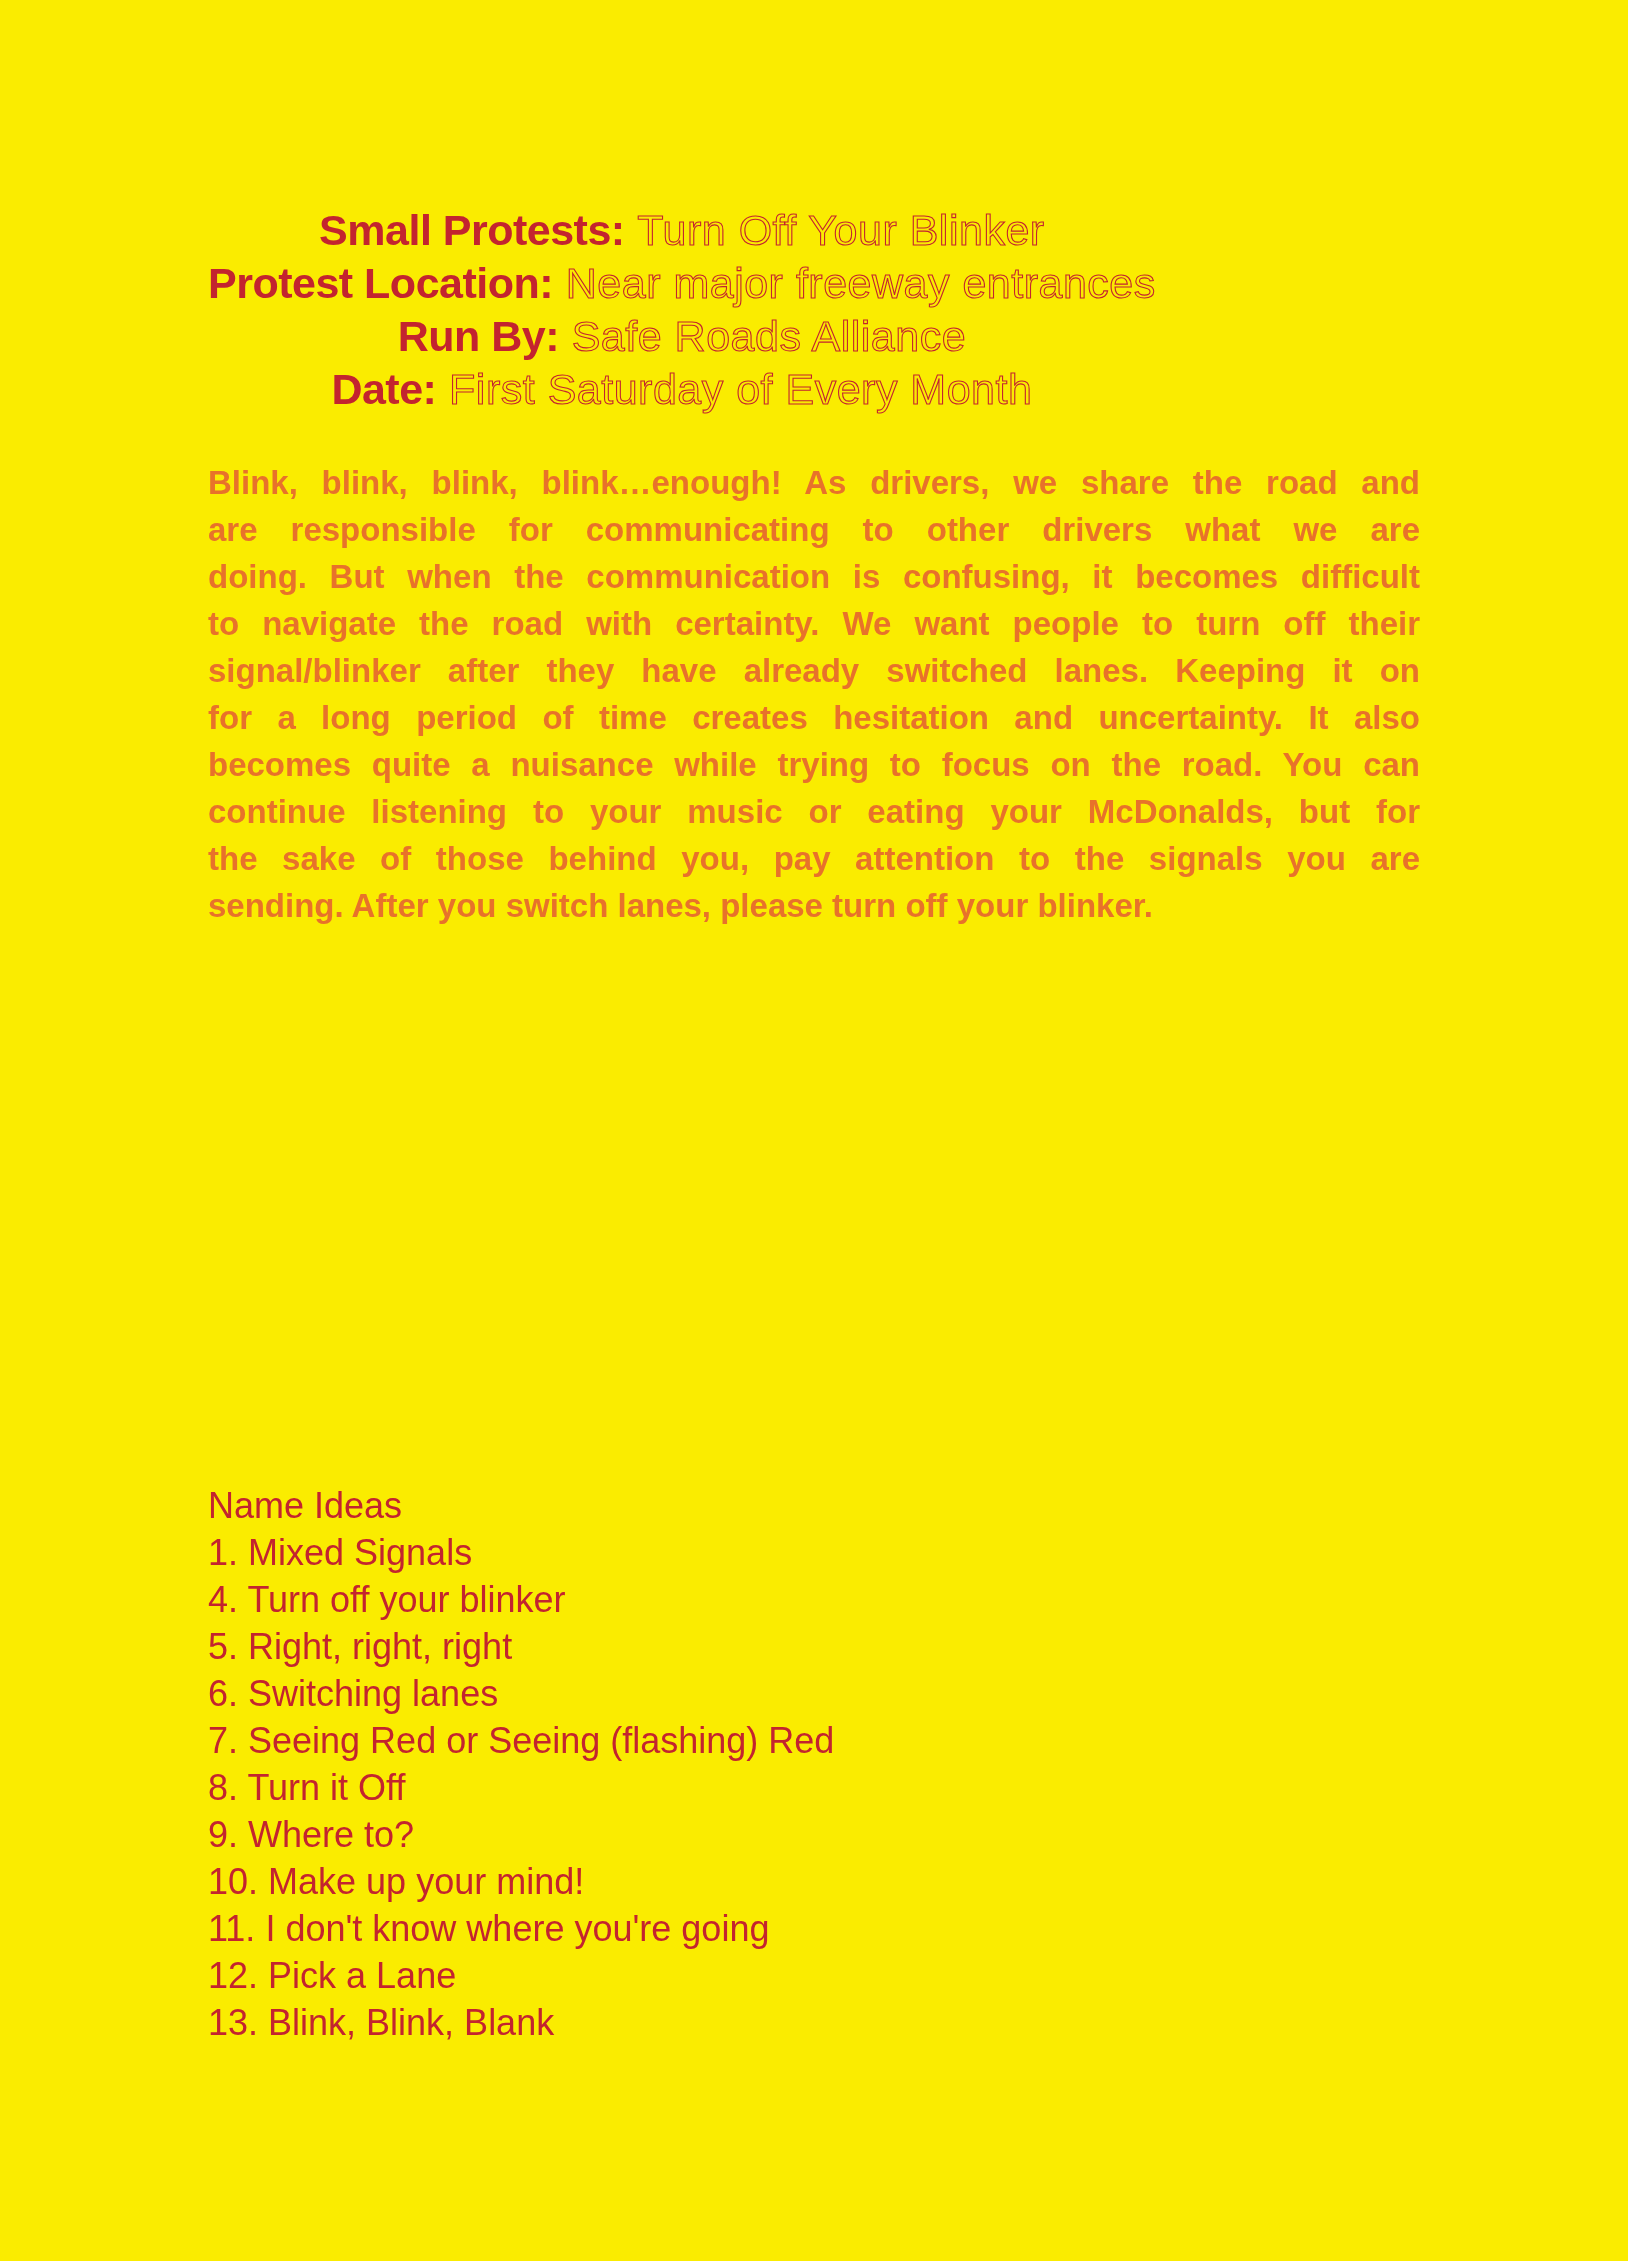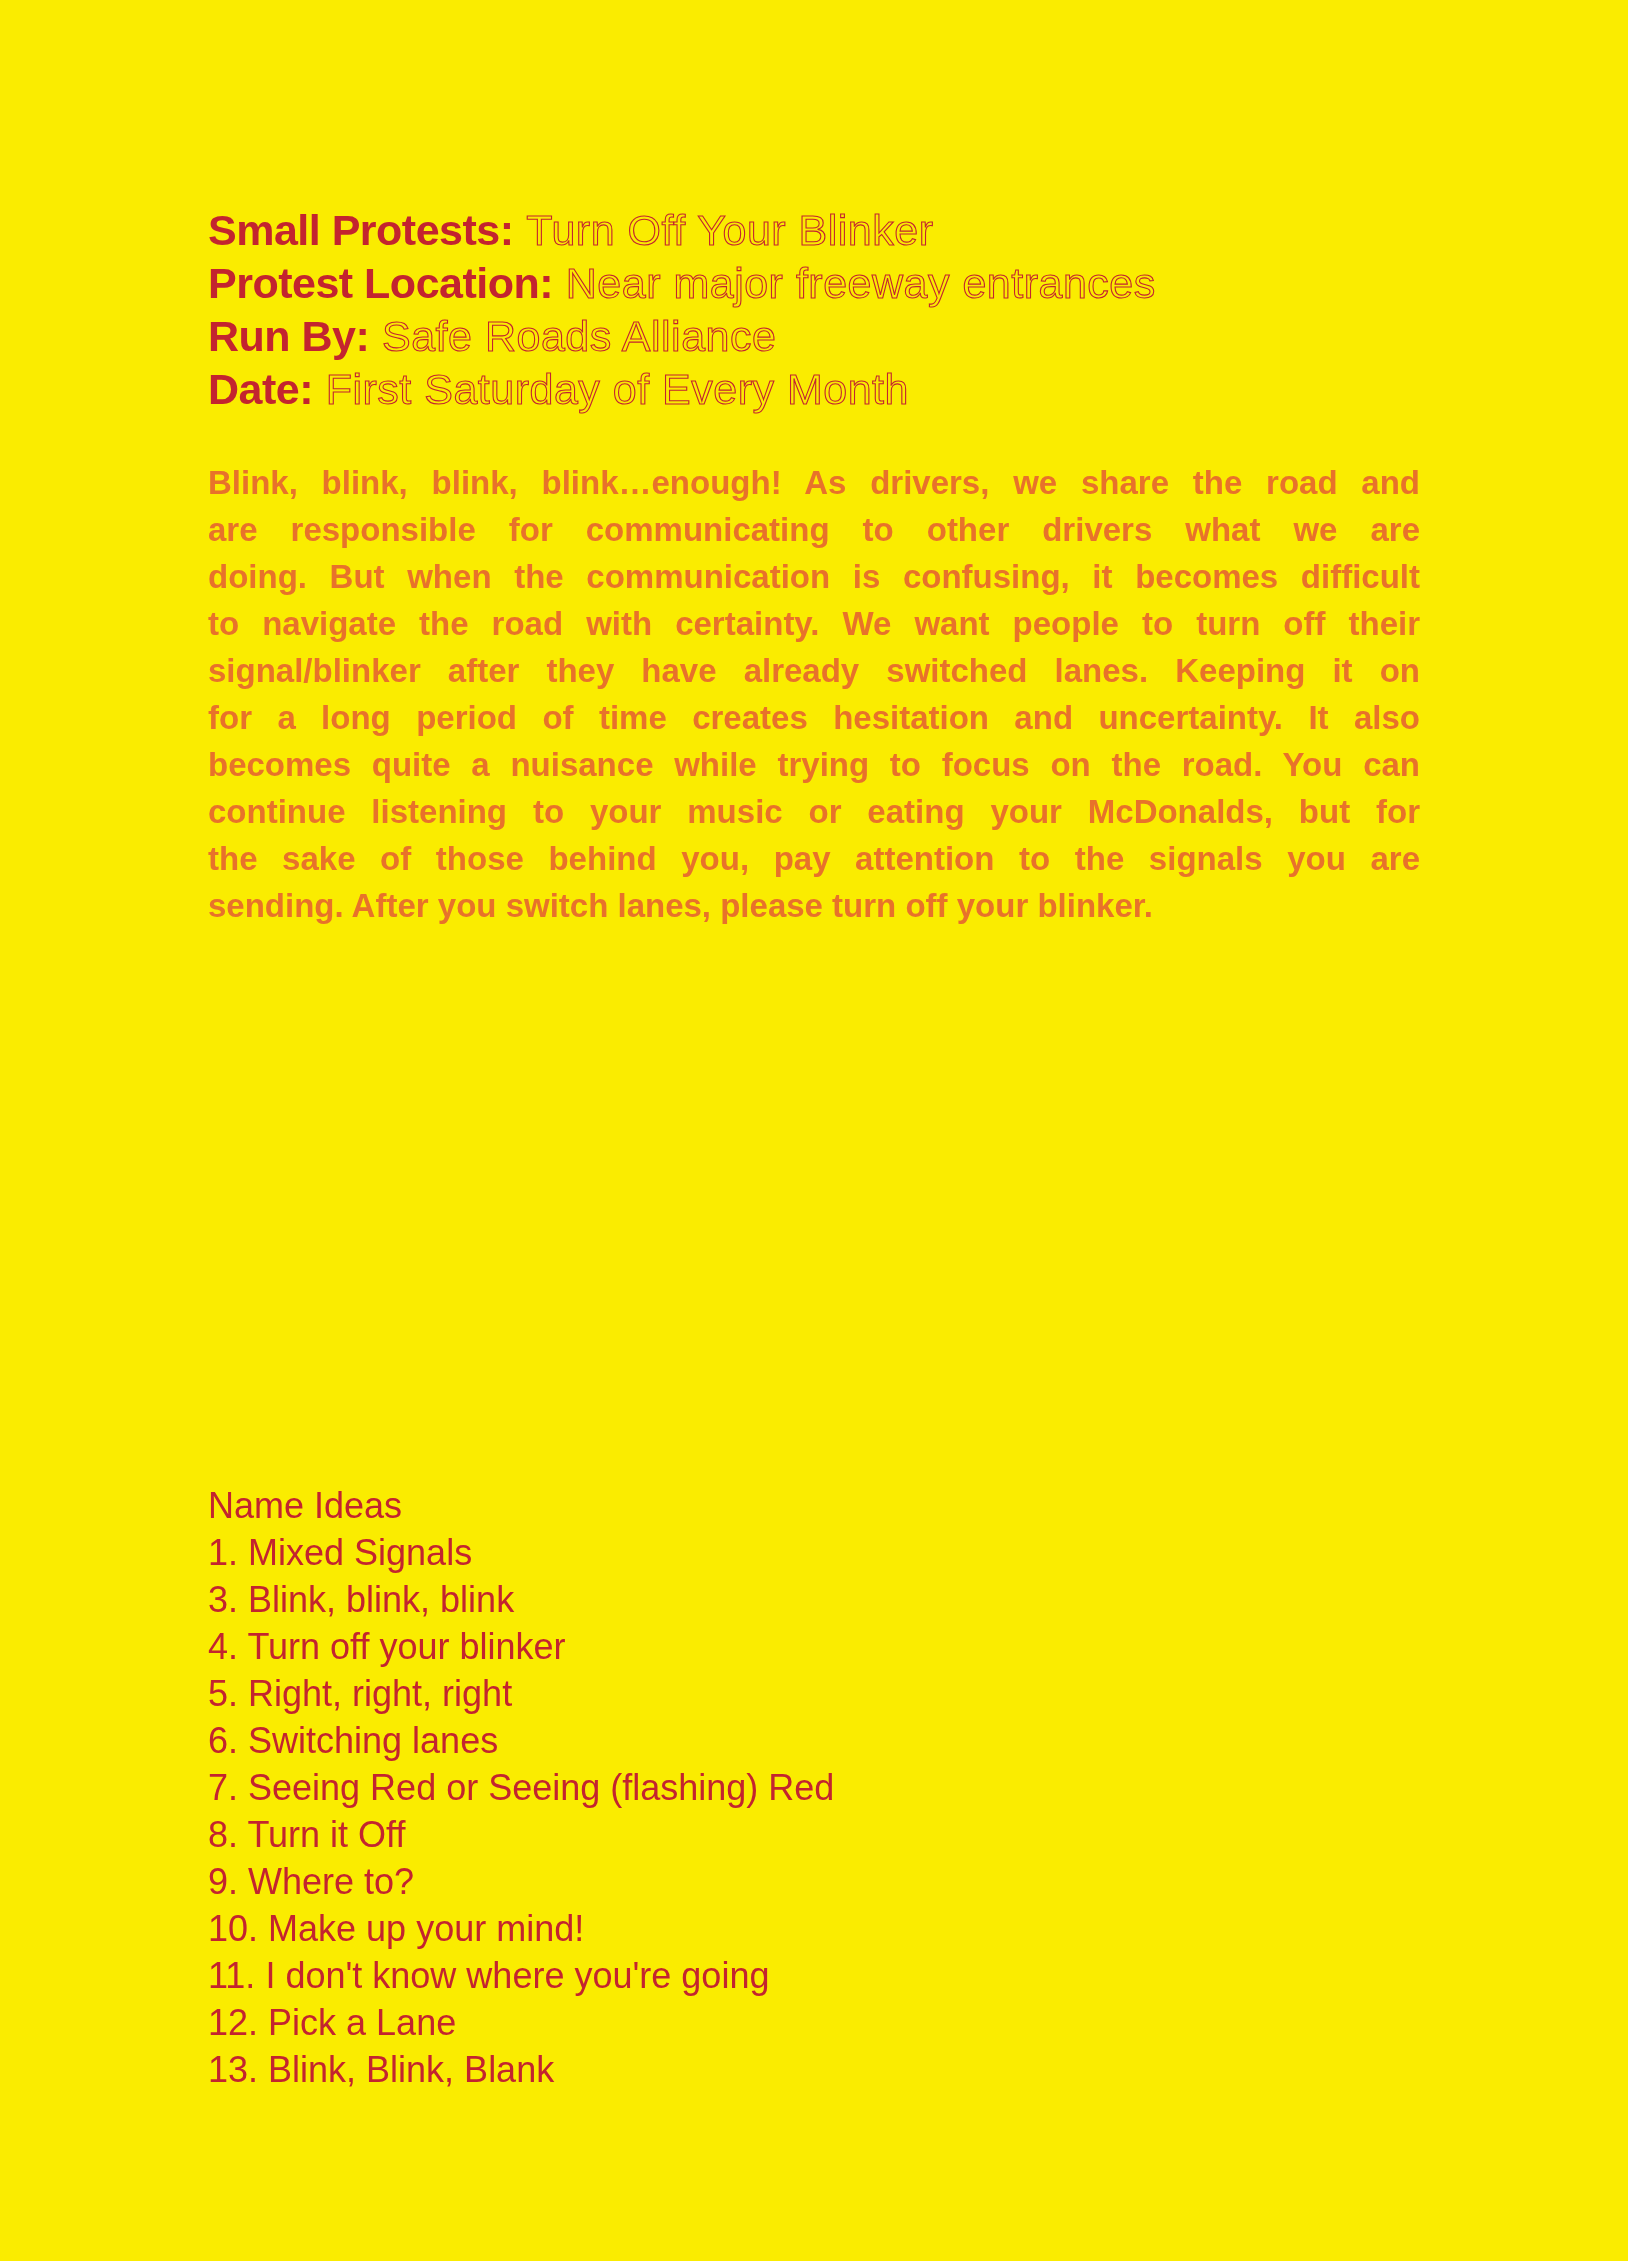--- a/index.html
+++ b/index.html
@@ -13,21 +13,21 @@
     position: relative;
     width: 1628px;
     height: 2442px;
     background: var(--bg);
     overflow: hidden;
     font-family: "Liberation Sans", sans-serif;
   }
 
   
   .header { position: absolute; left: 208px; top: 204px; }
-  .header-row { font-size: 43px; line-height: 53px; color: var(--crimson); }
+  .header-row { font-size: 43px; line-height: 53px; color: var(--crimson); text-align: center; }
   .header-label { font-weight: 700; letter-spacing: -0.5px; }
   .header-value {
     font-weight: 400;
     margin-left: 12.7px;
     letter-spacing: 0.5px;
     color: transparent;
     -webkit-text-stroke: 1.1px var(--crimson);
   }
   @supports not (-webkit-text-stroke: 1px red) {
     .header-value { color: var(--crimson); font-weight: 300; }
@@ -87,21 +87,20 @@
     <div class="paragraph-line">for a long period of time creates hesitation and uncertainty. It also</div>
     <div class="paragraph-line">becomes quite a nuisance while trying to focus on the road. You can</div>
     <div class="paragraph-line">continue listening to your music or eating your McDonalds, but for</div>
     <div class="paragraph-line">the sake of those behind you, pay attention to the signals you are</div>
     <div class="paragraph-line last">sending. After you switch lanes, please turn off your blinker.</div>
   </div>
 
   <div class="name-ideas">
     <div class="name-ideas-title">Name Ideas</div>
     <div class="name-idea">1. Mixed Signals</div>
-    <div class="name-idea">3. Blink, blink, blink</div>
     <div class="name-idea">4. Turn off your blinker</div>
     <div class="name-idea">5. Right, right, right</div>
     <div class="name-idea">6. Switching lanes</div>
     <div class="name-idea">7. Seeing Red or Seeing (flashing) Red</div>
     <div class="name-idea">8. Turn it Off</div>
     <div class="name-idea">9. Where to?</div>
     <div class="name-idea">10. Make up your mind!</div>
     <div class="name-idea">11. I don't know where you're going</div>
     <div class="name-idea">12. Pick a Lane</div>
     <div class="name-idea">13. Blink, Blink, Blank</div>

